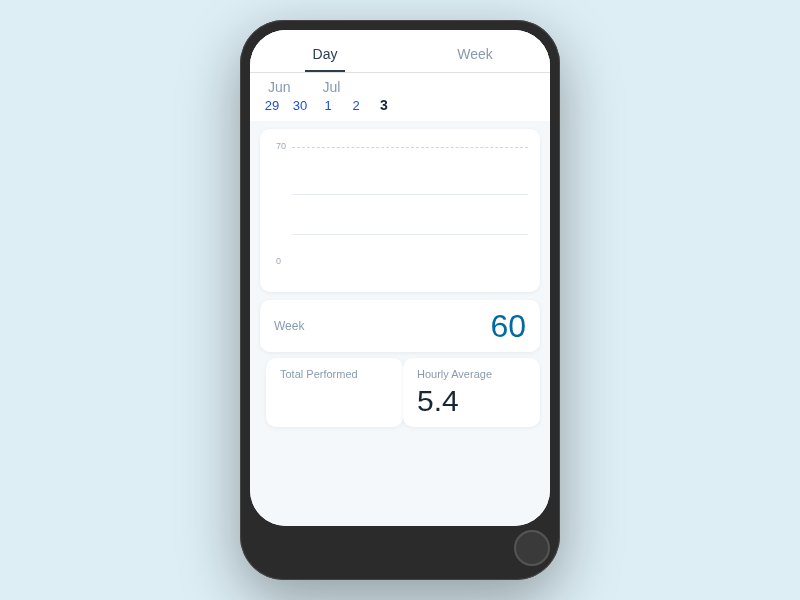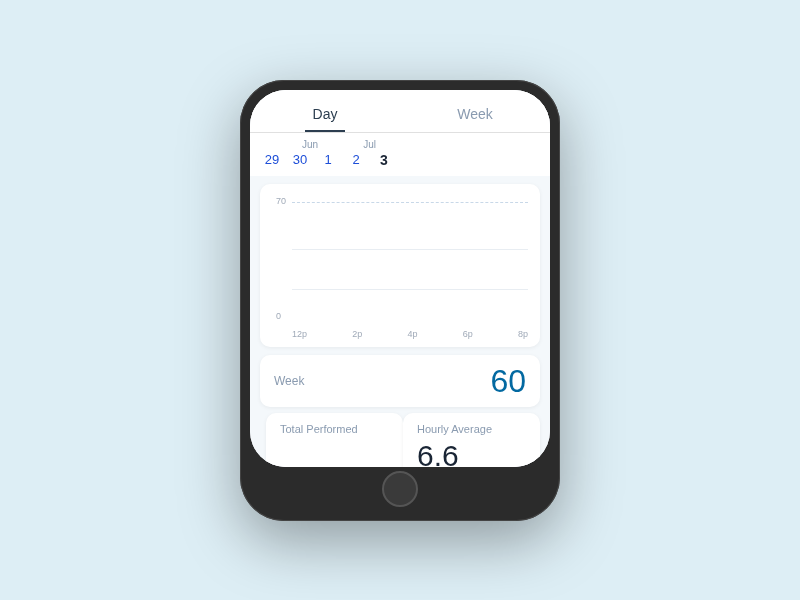--- a/index.html
+++ b/index.html
@@ -10,28 +10,28 @@
       background: #ddeef5;
       display: flex;
       align-items: center;
       justify-content: center;
       font-family: -apple-system, BlinkMacSystemFont, 'Helvetica Neue', Helvetica, Arial, sans-serif;
       overflow: hidden;
     }
 
     .phone-outer {
       width: 320px;
-      height: 441px;
+      height: 560px;
       background: #2b2b2b;
       border-radius: 44px;
       padding: 10px;
       box-shadow: 0 20px 60px rgba(0,0,0,0.35), inset 0 0 0 1px #444;
       display: flex;
       flex-direction: column;
-      align-items: center;
+      align-items: flex-end;
     }
 
     .phone-screen {
       width: 100%;
       flex: 1;
       background: #f4f8fb;
       border-radius: 36px;
       overflow: hidden;
       display: flex;
       flex-direction: column;
@@ -85,25 +85,24 @@
     .date-selector {
       background: white;
       padding: 6px 14px 8px;
       display: flex;
       flex-direction: column;
       gap: 2px;
     }
 
     .month-labels {
       display: flex;
-      gap: 13px;
-      font-size: 10px;
+      gap: 0;
+      font-size: 14px;
       color: #8a9bb0;
       padding-left: 4px;
-      margin-left: 34px;
     }
 
     .month-label {
       margin-right: 8px;
     }
 
     .date-row {
       display: flex;
       align-items: center;
       gap: 12px;
@@ -296,44 +295,37 @@
 
       <div class="chart-card">
         <div class="chart-area">
           <span class="chart-y-label top">70</span>
           <span class="chart-y-label bottom">0</span>
           <div class="chart-inner">
             <div class="chart-dashed-line"></div>
             <div class="chart-solid-line-1"></div>
             <div class="chart-solid-line-2"></div>
           </div>
-          <div class="chart-x-labels">
-            <span>12p</span>
-            <span>2p</span>
-            <span>4p</span>
-            <span>6p</span>
-            <span>8p</span>
-          </div>
         </div>
       </div>
 
       <div class="stats-section">
 
         <div class="goal-card">
           <span class="goal-label">Week</span>
           <span class="goal-value">60</span>
         </div>
 
         <div class="bottom-stats">
           <div class="stat-card">
             <div class="stat-label">Total Performed</div>
           </div>
           <div class="stat-card">
             <div class="stat-label">Hourly Average</div>
-            <div class="stat-value">6.6</div>
+            <div class="stat-value">5.4</div>
           </div>
         </div>
 
       </div>
 
     </div>
   </div>
 
   <div style="display:flex; justify-content:center; align-items:center; padding: 4px 0 2px;">
     <div class="home-indicator"></div>

